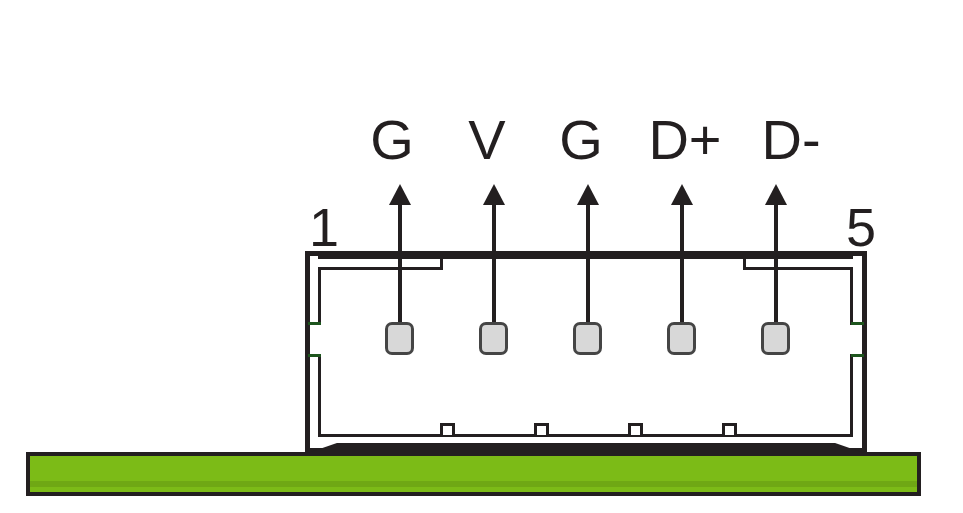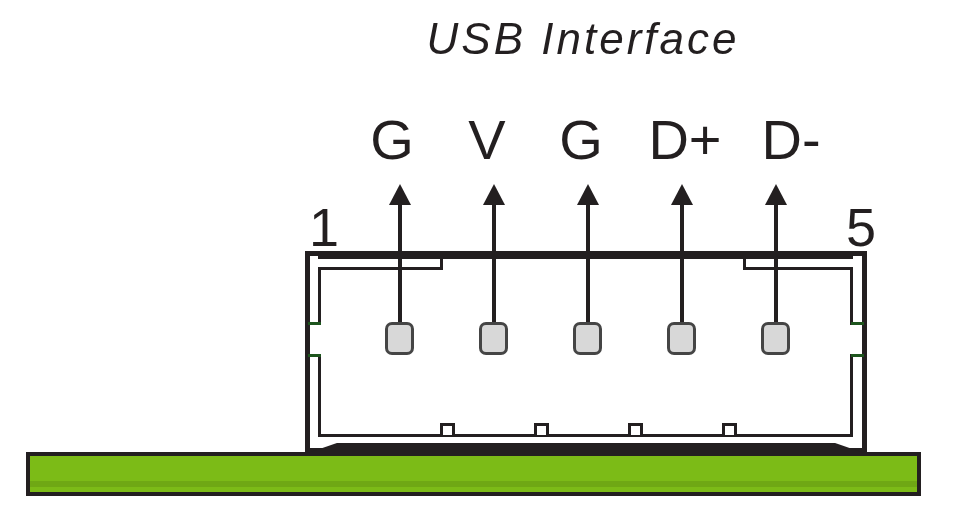--- a/index.html
+++ b/index.html
@@ -79,21 +79,20 @@
   .pcb-shading{
     position:absolute;left:0;bottom:5px;width:100%;height:6px;
     background:rgba(0,0,0,0.10);
   }
 </style>
 </head>
 <body>
 
 <div class="stage">
 
-  <div class="abs title">USB Interface</div>
 
   <div class="abs pin-label pl1">G</div>
   <div class="abs pin-label pl2">V</div>
   <div class="abs pin-label pl3">G</div>
   <div class="abs pin-label pl4">D+</div>
   <div class="abs pin-label pl5">D-</div>
 
   <div class="abs corner-num num1">1</div>
   <div class="abs corner-num num5">5</div>
 

